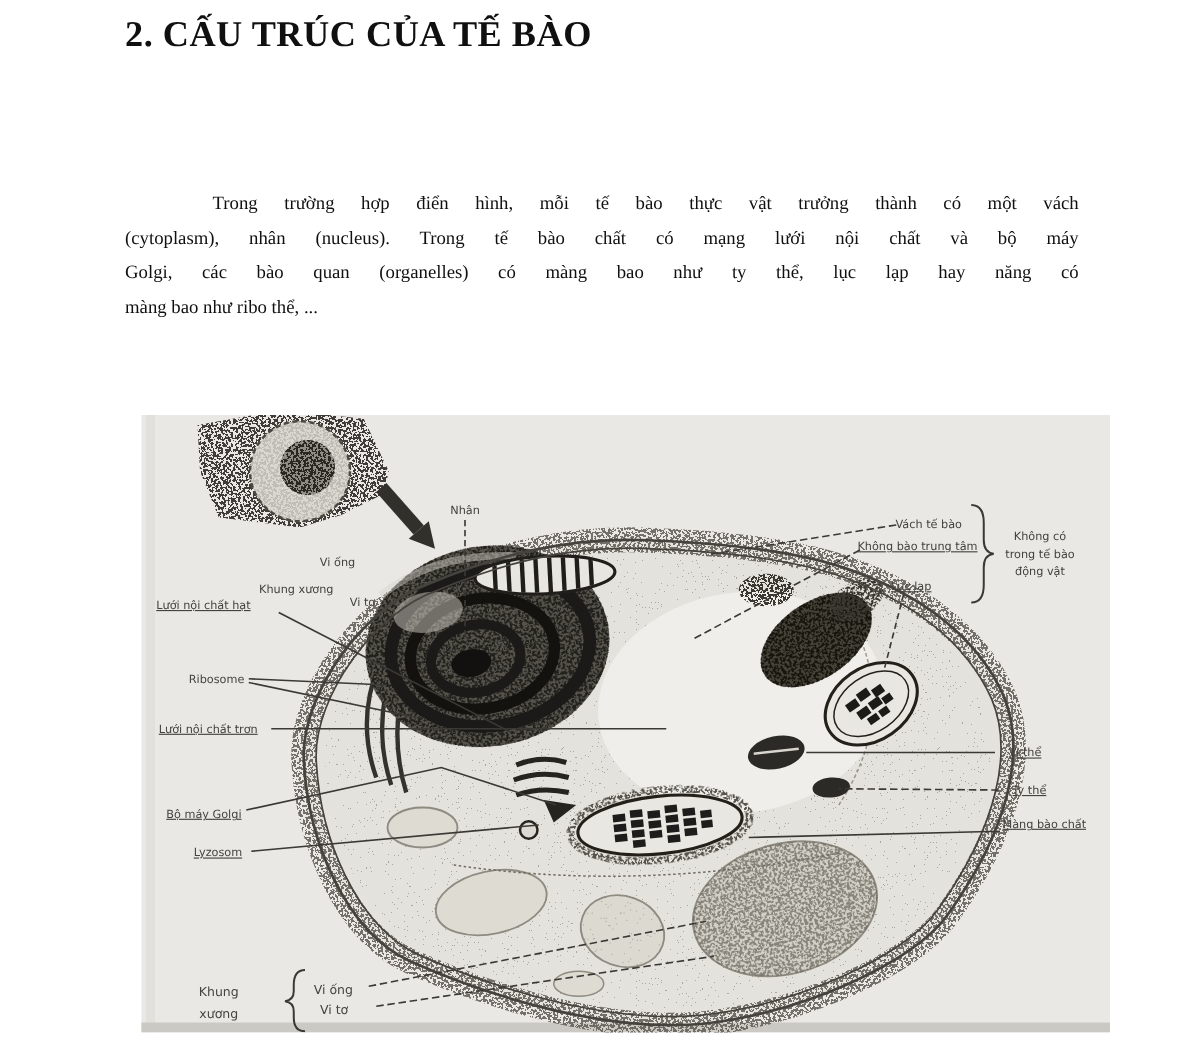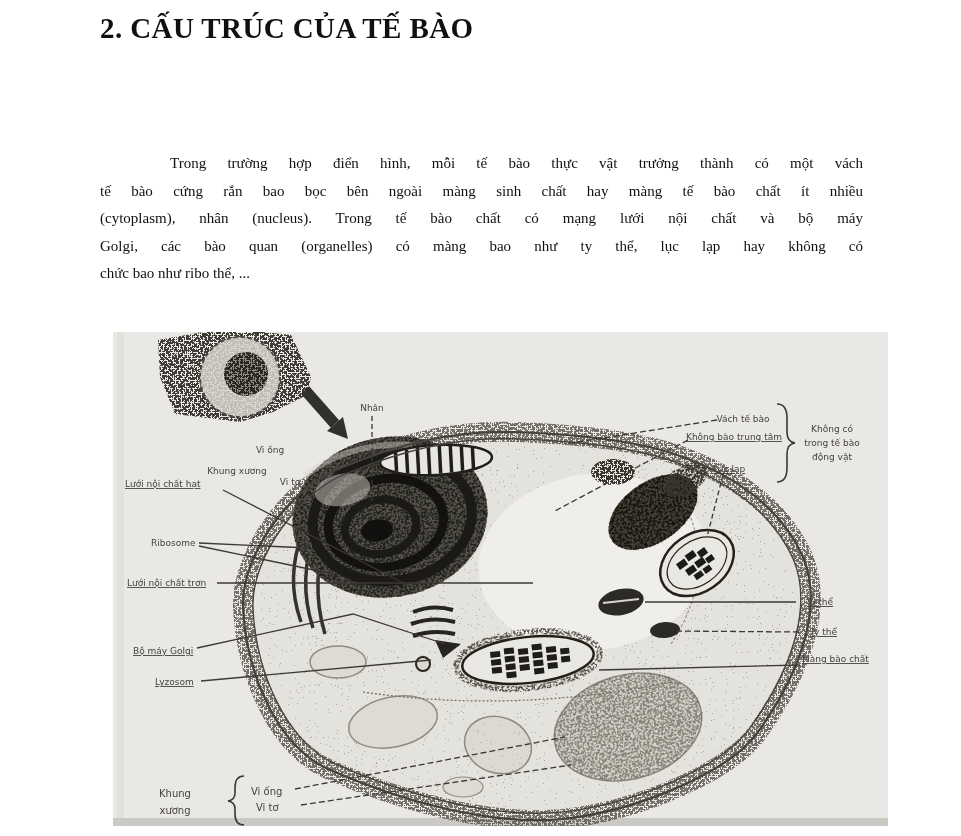--- a/index.html
+++ b/index.html
@@ -25,24 +25,23 @@
 </head>
 <body>
 
 <div class="page">
 
   <h1 class="title">2. CẤU TRÚC CỦA TẾ BÀO</h1>
 
 
   <div class="pblock">
     <div class="jline indent">Trong trường hợp điển hình, mỗi tế bào thực vật trưởng thành có một vách</div>
-    <div class="jline">tế bào cứng rắn bao bọc bên ngoài màng sinh chất hay màng tế bào chất ít nhiều</div>
     <div class="jline">(cytoplasm), nhân (nucleus). Trong tế bào chất có mạng lưới nội chất và bộ máy</div>
-    <div class="jline">Golgi, các bào quan (organelles) có màng bao như ty thể, lục lạp hay không có</div>
-    <div class="lline">chức bao như ribo thể, ...</div>
+    <div class="jline">Golgi, các bào quan (organelles) có màng bao như ty thể, lục lạp hay năng có</div>
+    <div class="lline">màng bao như ribo thể, ...</div>
   </div>
 
   <div class="figure">
   <svg width="775" height="494" viewBox="0 0 775 494">
     <defs>
       <filter id="speck" x="-10%" y="-10%" width="120%" height="120%">
         <feTurbulence type="fractalNoise" baseFrequency="0.5" numOctaves="2" seed="3" result="n"></feTurbulence>
         <feComponentTransfer in="n" result="a">
               <feFuncA type="discrete" tableValues="0 0 1 1"></feFuncA>
             </feComponentTransfer>

